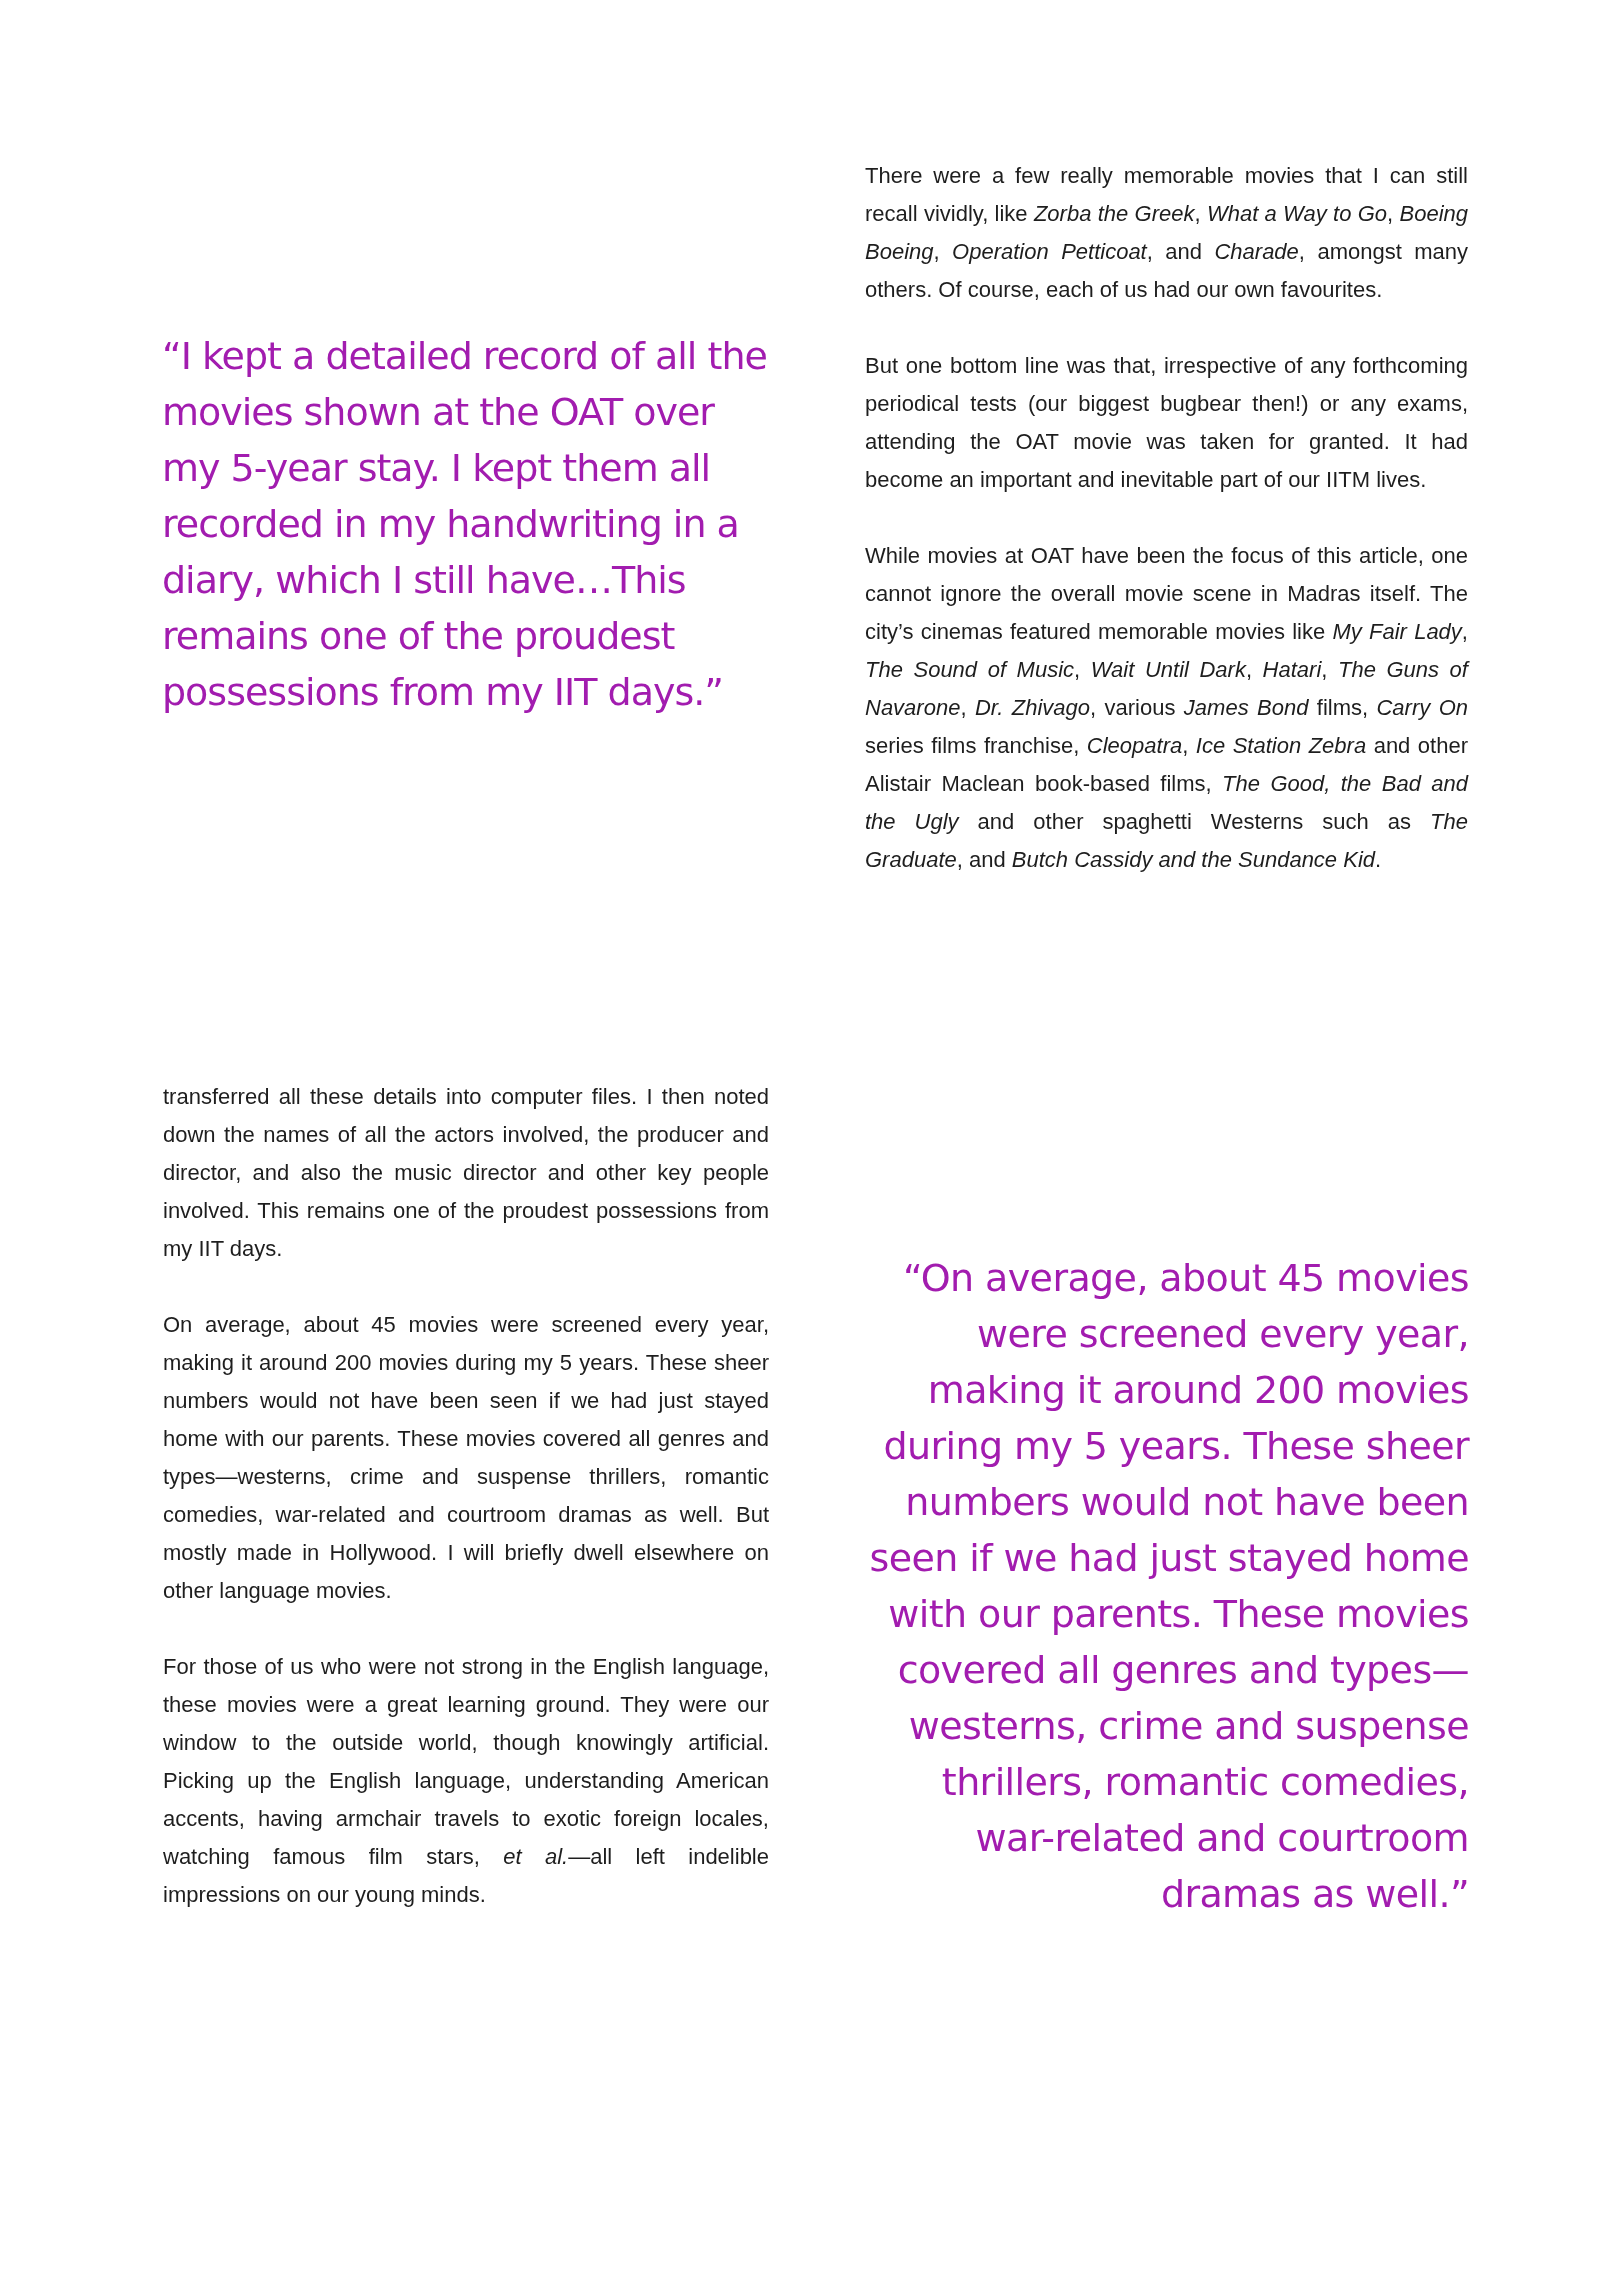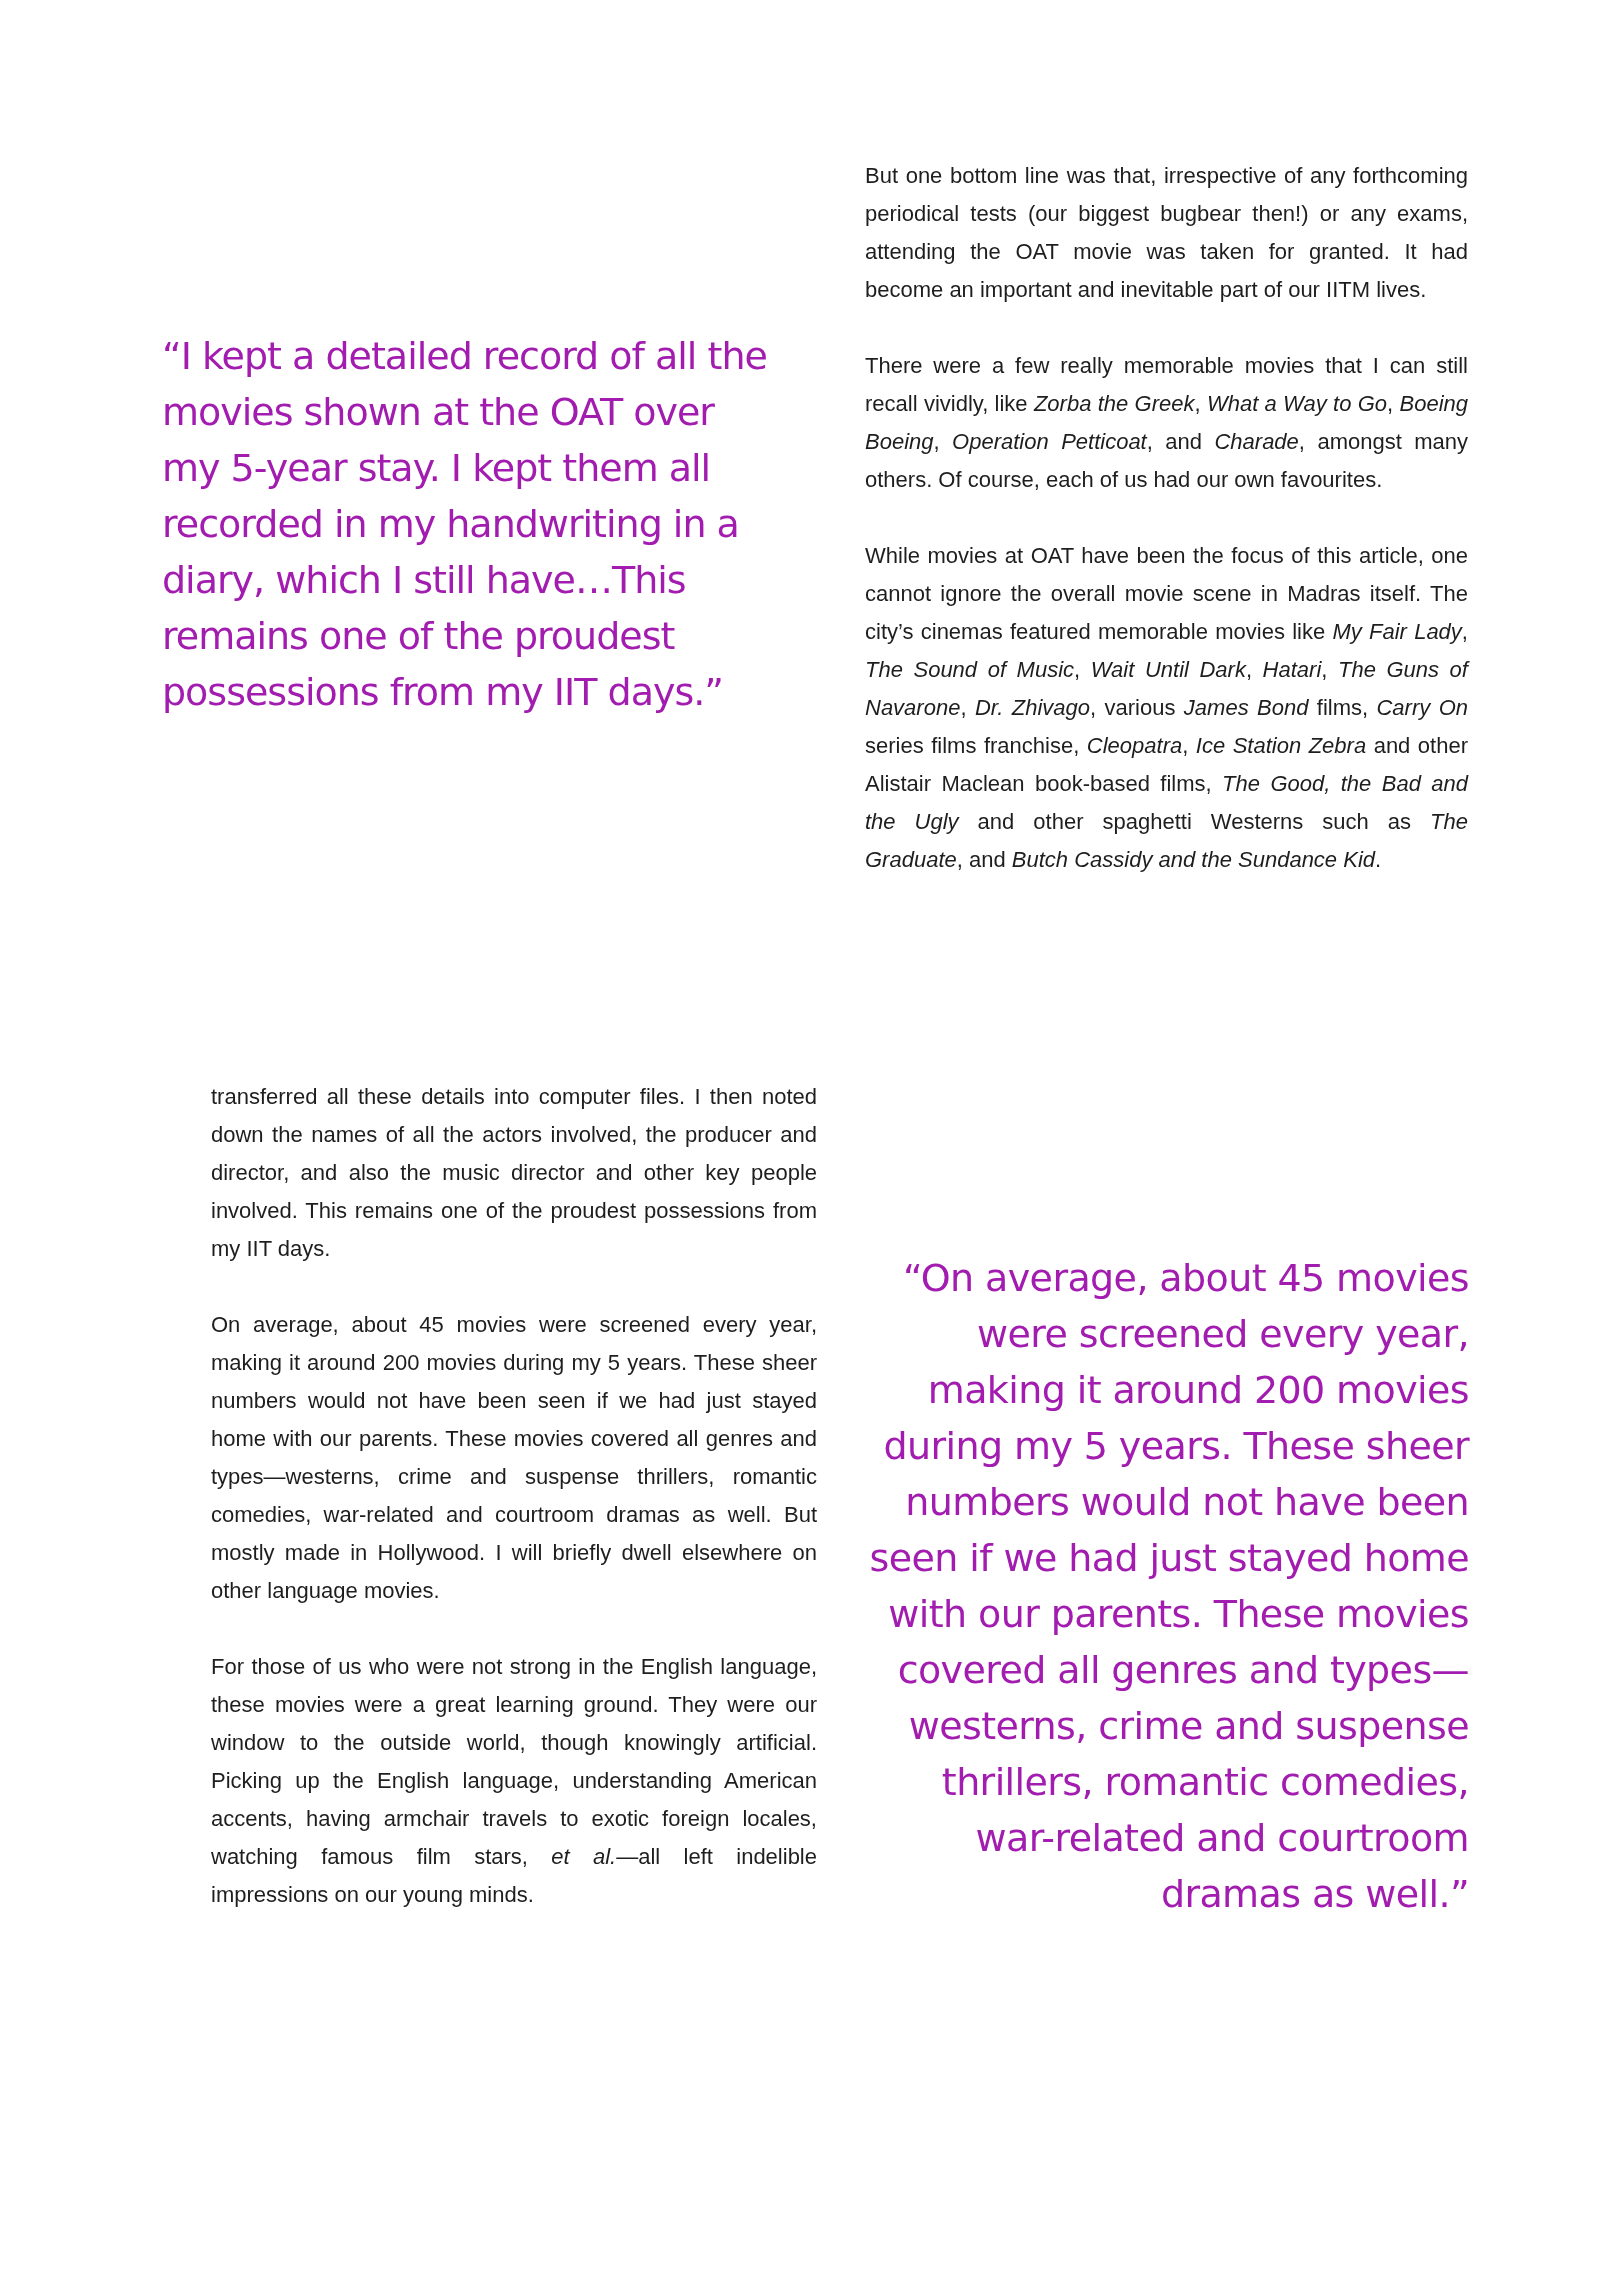--- a/index.html
+++ b/index.html
@@ -30,41 +30,41 @@
     font-size: 22px;
     line-height: 38px;
     color: #1e1e1e;
     text-align: justify;
   }
   .body-col p { margin: 0 0 38px 0; }
   .body-col p:last-child { margin-bottom: 0; }
   .body-col em { font-style: italic; }
 
   .col-right-top { left: 865px; top: 157px; width: 603px; }
-  .col-left-bottom { left: 163px; top: 1078px; width: 606px; margin-left: 48px; }
+  .col-left-bottom { left: 163px; top: 1078px; width: 606px; }
 
   .footer {
     position: absolute; left: 0; right: 0; top: 2207px;
     text-align: center;
     font-family: "DejaVu Sans", sans-serif;
     font-size: 19.6px;
     letter-spacing: 10.8px;
     color: #1a1a1a;
   }
 </style>
 </head>
 <body>
 
 <div class="page">
 
   <div class="pull-quote pull-quote-1">“I kept a detailed record of all the movies shown at the OAT over my 5-year stay. I kept them all recorded in my handwriting in a diary, which I still have…This remains one of the proudest possessions from my IIT days.”</div>
 
   <div class="body-col col-right-top">
+    <p><span>There were a few really memorable movies that I can still recall vividly, like </span><em>Zorba the Greek</em><span>, </span><em>What a Way to Go</em><span>, </span><em>Boeing Boeing</em><span>, </span><em>Operation Petticoat</em><span>, and </span><em>Charade</em><span>, amongst many others. Of course, each of us had our own favourites.</span></p>
     <p>But one bottom line was that, irrespective of any forthcoming periodical tests (our biggest bugbear then!) or any exams, attending the OAT movie was taken for granted. It had become an important and inevitable part of our IITM lives.</p>
-    <p><span>There were a few really memorable movies that I can still recall vividly, like </span><em>Zorba the Greek</em><span>, </span><em>What a Way to Go</em><span>, </span><em>Boeing Boeing</em><span>, </span><em>Operation Petticoat</em><span>, and </span><em>Charade</em><span>, amongst many others. Of course, each of us had our own favourites.</span></p>
     <p><span>While movies at OAT have been the focus of this article, one cannot ignore the overall movie scene in Madras itself. The city’s cinemas featured memorable movies like </span><em>My Fair Lady</em><span>, </span><em>The Sound of Music</em><span>, </span><em>Wait Until Dark</em><span>, </span><em>Hatari</em><span>, </span><em>The Guns of Navarone</em><span>, </span><em>Dr. Zhivago</em><span>, various </span><em>James Bond</em><span> films, </span><em>Carry On</em><span> series films franchise, </span><em>Cleopatra</em><span>, </span><em>Ice Station Zebra</em><span> and other Alistair Maclean book-based films, </span><em>The Good, the Bad and the Ugly</em><span> and other spaghetti Westerns such as </span><em>The Graduate</em><span>, and </span><em>Butch Cassidy and the Sundance Kid</em><span>.</span></p>
   </div>
 
   <div class="body-col col-left-bottom">
     <p>transferred all these details into computer files. I then noted down the names of all the actors involved, the producer and director, and also the music director and other key people involved. This remains one of the proudest possessions from my IIT days.</p>
     <p>On average, about 45 movies were screened every year, making it around 200 movies during my 5 years. These sheer numbers would not have been seen if we had just stayed home with our parents. These movies covered all genres and types—westerns, crime and suspense thrillers, romantic comedies, war-related and courtroom dramas as well. But mostly made in Hollywood. I will briefly dwell elsewhere on other language movies.</p>
     <p><span>For those of us who were not strong in the English language, these movies were a great learning ground. They were our window to the outside world, though knowingly artificial. Picking up the English language, understanding American accents, having armchair travels to exotic foreign locales, watching famous film stars, </span><em>et al.</em><span>—all left indelible impressions on our young minds.</span></p>
   </div>
 
   <div class="pull-quote pull-quote-2">“On average, about 45 movies were screened every year, making it around 200 movies during my 5 years. These sheer numbers would not have been seen if we had just stayed home with our parents. These movies covered all genres and types—westerns, crime and suspense thrillers, romantic comedies, war-related and courtroom dramas as well.”</div>

